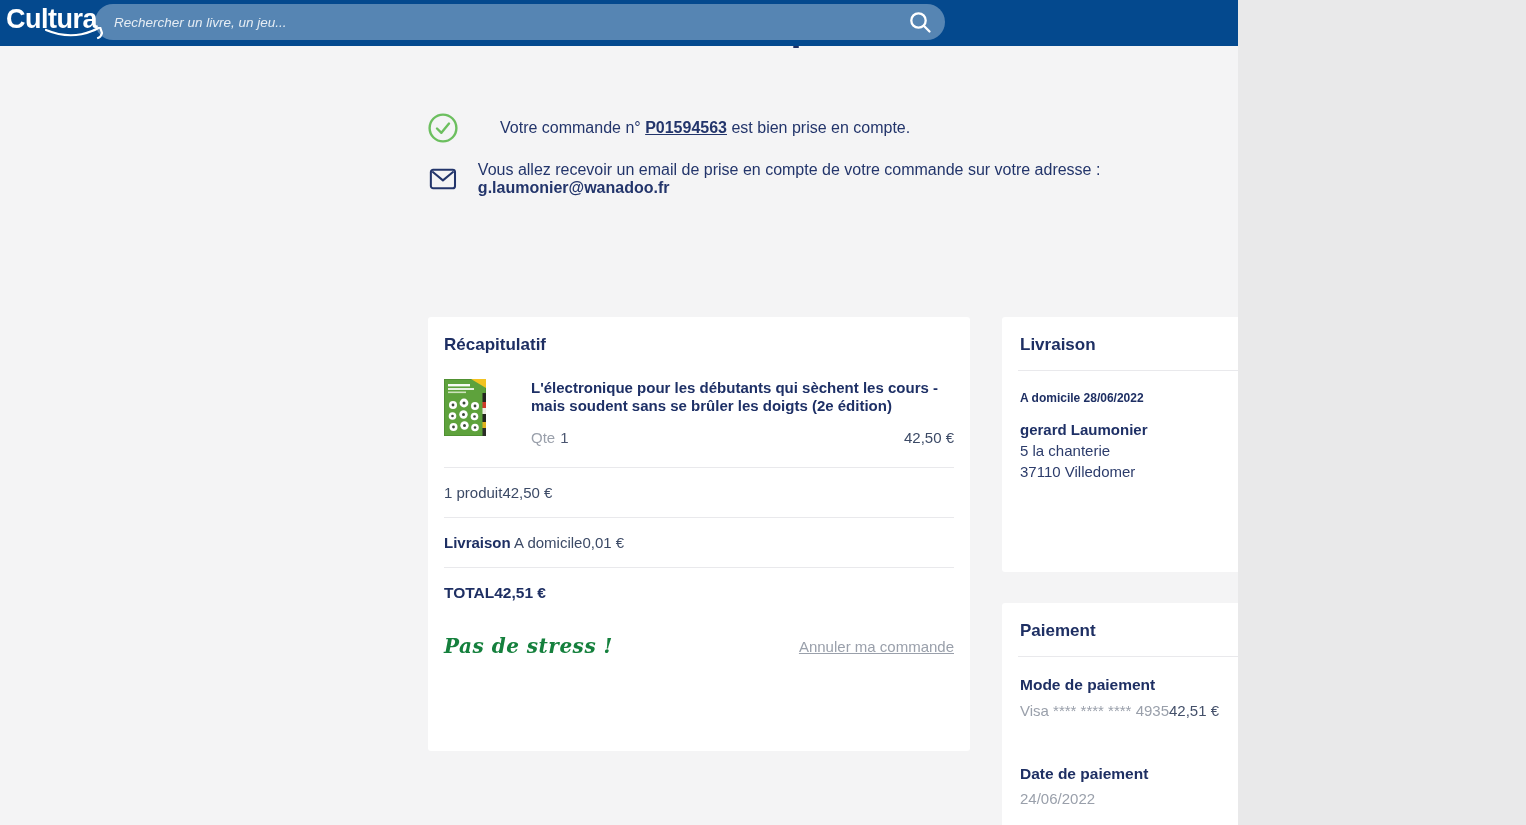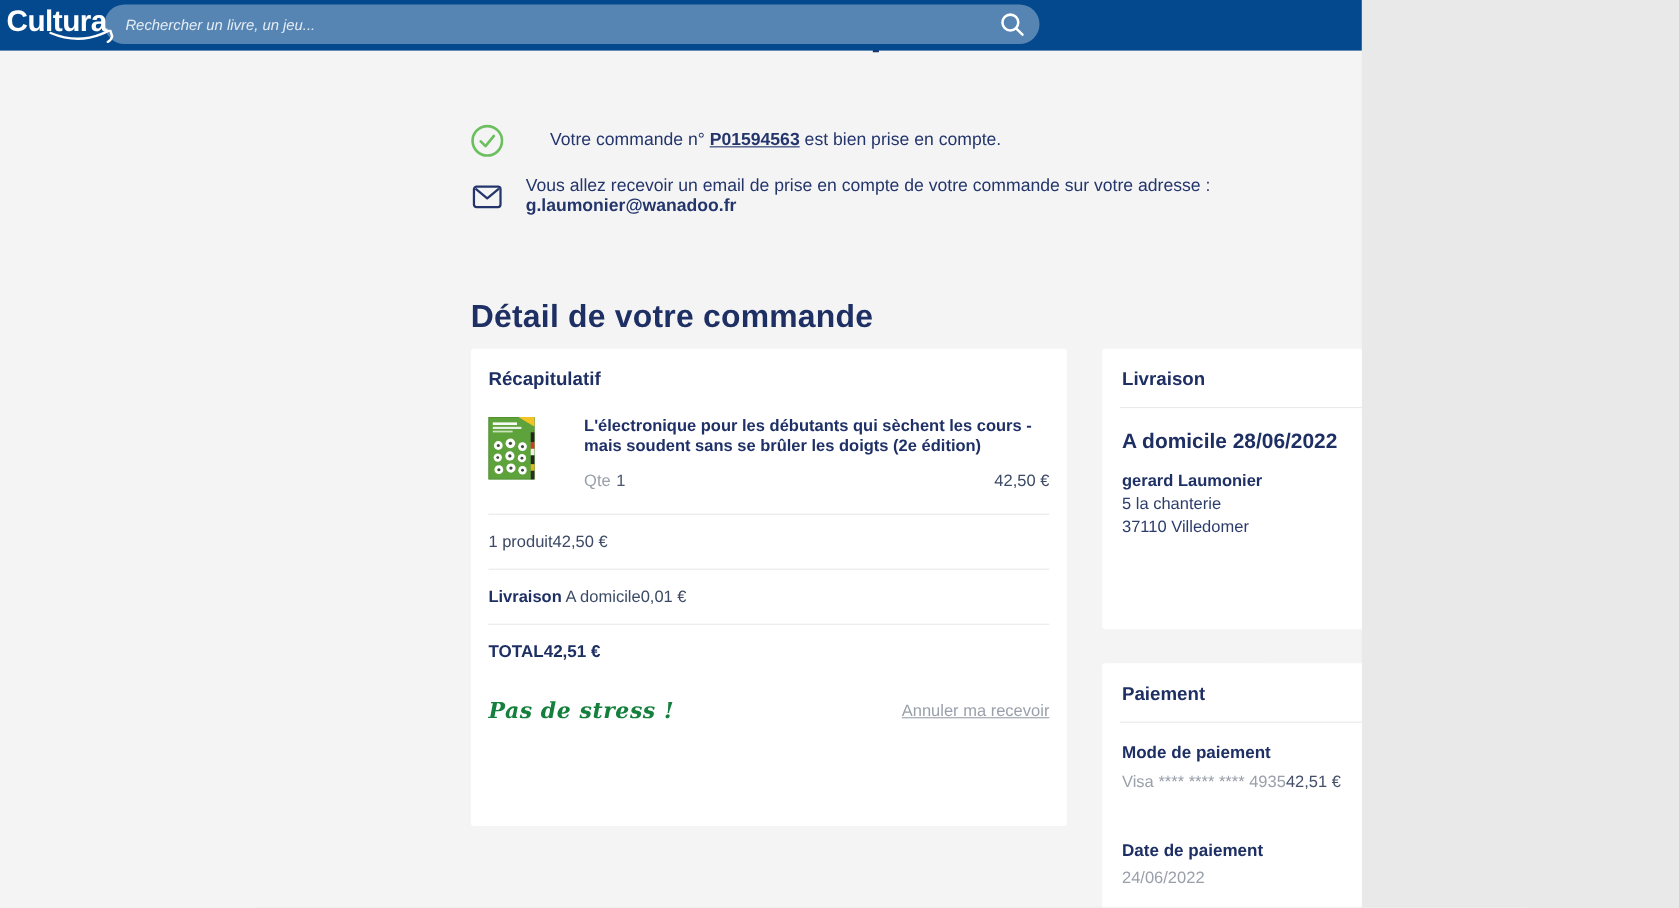--- a/index.html
+++ b/index.html
@@ -80,21 +80,21 @@
     font-size:20px; color:#15803d; letter-spacing:.5px;
   }
   .note-body{ margin-top:9px; font-size:15px; line-height:21px; color:#2c3c6b; }
   .cancel-link{
     margin-left:auto; font-size:15px; color:#9aa0ab;
     text-decoration:underline; cursor:pointer; white-space:nowrap;
   }
   
   .card.delivery{ left:1002px; top:317px; width:462px; height:255px; }
   .card.delivery .hr{ margin:15px 18px 0 16px; }
-  .delivery-method{ margin:20px 18px 0 18px; font-size:19px; font-weight:700; color:#1e2f63; }
+  .delivery-method{ margin:20px 18px 0 18px; font-size:12px; font-weight:700; color:#1e2f63; }
   .address{ margin:14px 18px 0 18px; font-size:15px; line-height:21px; color:#2c3c6b; }
   .address .name{ font-weight:600; color:#1e3066; }
   .track-btn{
     position:absolute; right:18px; bottom:22px;
     background:#fff; border:1px solid #2a3a6e; border-radius:4px;
     padding:4px 17px; font-family:"Liberation Sans", sans-serif;
     font-size:14px; color:#ef4444; cursor:pointer;
   }
   
   .card.payment{ left:1002px; top:603px; width:462px; height:245px; }
@@ -148,21 +148,20 @@
   <div class="confirm-row" style="top:161px;">
     <svg width="30" height="26" viewBox="0 0 30 26" style="margin-left:1px;">
       <rect x="2" y="3" width="26" height="20" rx="2.5" fill="none" stroke="#23356b" stroke-width="2.2"></rect>
       <path d="M3.5 5 L15 14.5 L26.5 5" fill="none" stroke="#23356b" stroke-width="2.2" stroke-linejoin="round"></path>
     </svg>
     <div class="txt">
       <span>Vous allez recevoir un email de prise en compte de votre commande sur votre adresse : </span><b>g.laumonier@wanadoo.fr</b>
     </div>
   </div>
 
-  <div class="section-title">Détail de votre commande</div>
 
   <div class="card summary">
     <div class="card-title">Récapitulatif</div>
 
     <div class="product">
       <svg class="thumb" viewBox="0 0 42 57">
         <rect x="0" y="0" width="42" height="57" fill="#5ea23c"></rect>
         <rect x="0" y="0" width="42" height="57" fill="none" stroke="#4c8c30" stroke-width="1.5"></rect>
         <polygon points="27,0 42,0 42,9" fill="#f2c322"></polygon>
         <rect x="4" y="5" width="22" height="2.4" fill="#ffffff" opacity=".95"></rect>
@@ -226,21 +225,21 @@
 
     <div class="sum-row total">
       <span>TOTAL</span>
       <span>42,51 €</span>
     </div>
 
     <div class="note">
       <div class="note-left">
         <div class="note-title">Pas de stress !</div>
       </div>
-      <span class="cancel-link">Annuler ma recevoir</span>
+      <span class="cancel-link">Annuler ma commande</span>
     </div>
   </div>
 
   <div class="card delivery">
     <div class="card-title" style="padding-left:18px;">Livraison</div>
     <div class="hr"></div>
     <div class="delivery-method">A domicile 28/06/2022</div>
     <div class="address">
       <div class="name">gerard Laumonier</div>
       <div>5 la chanterie</div>

